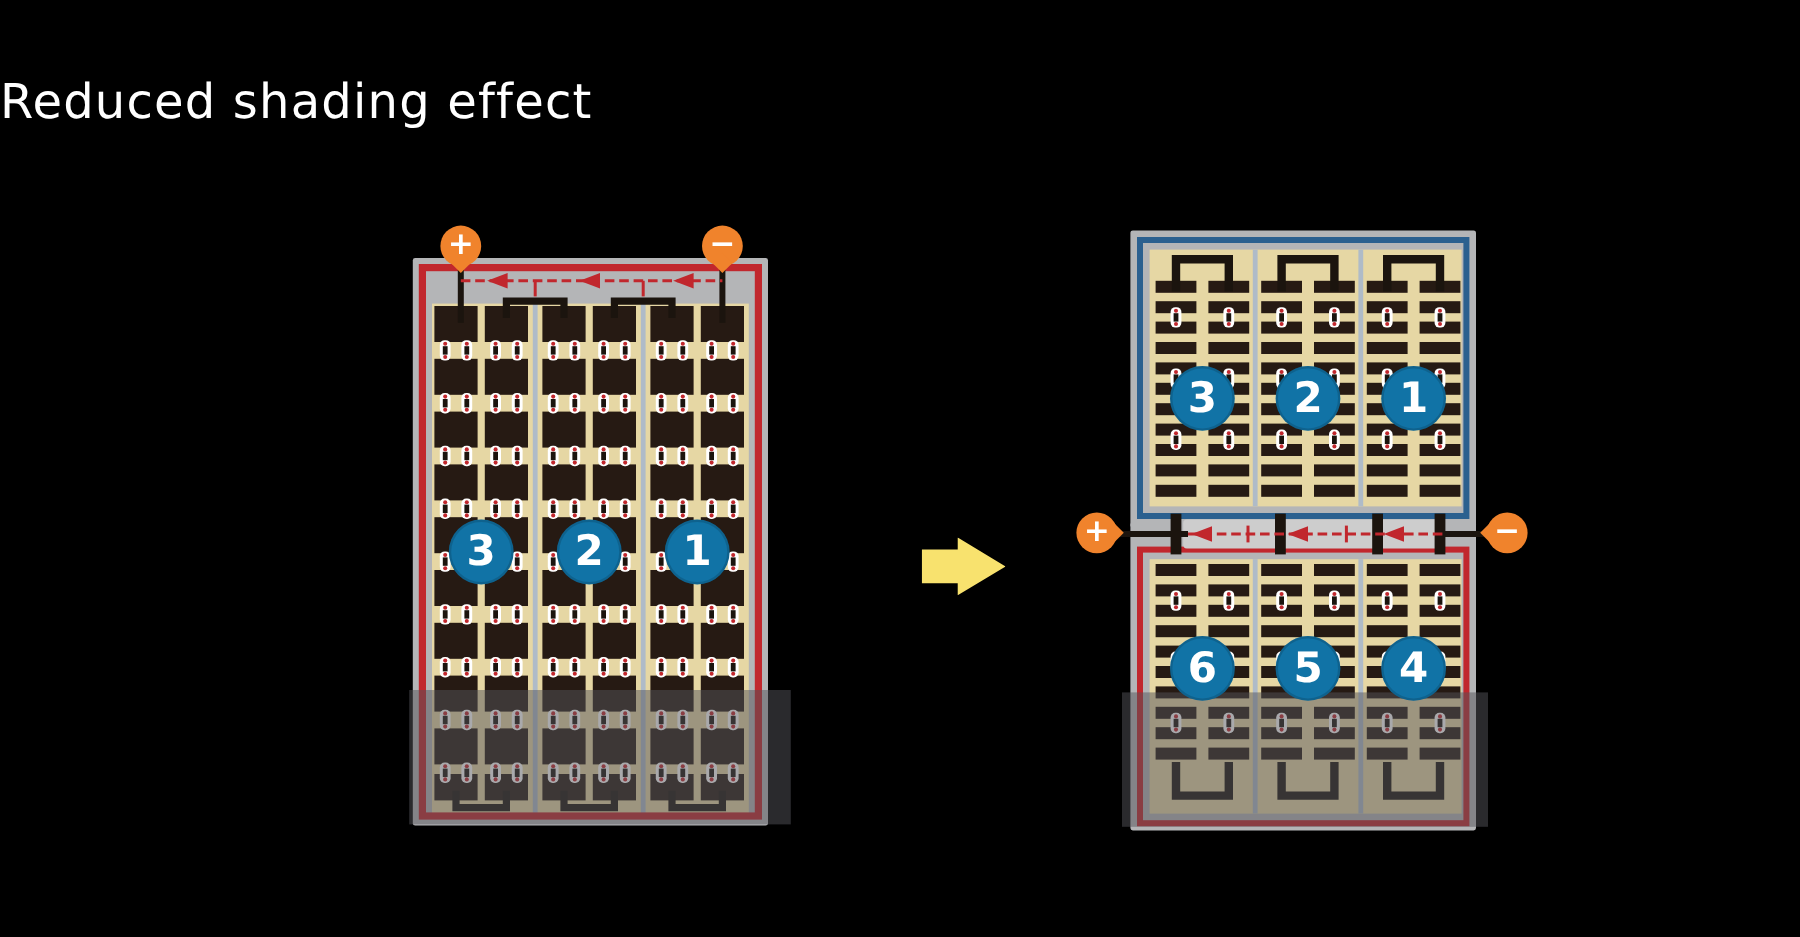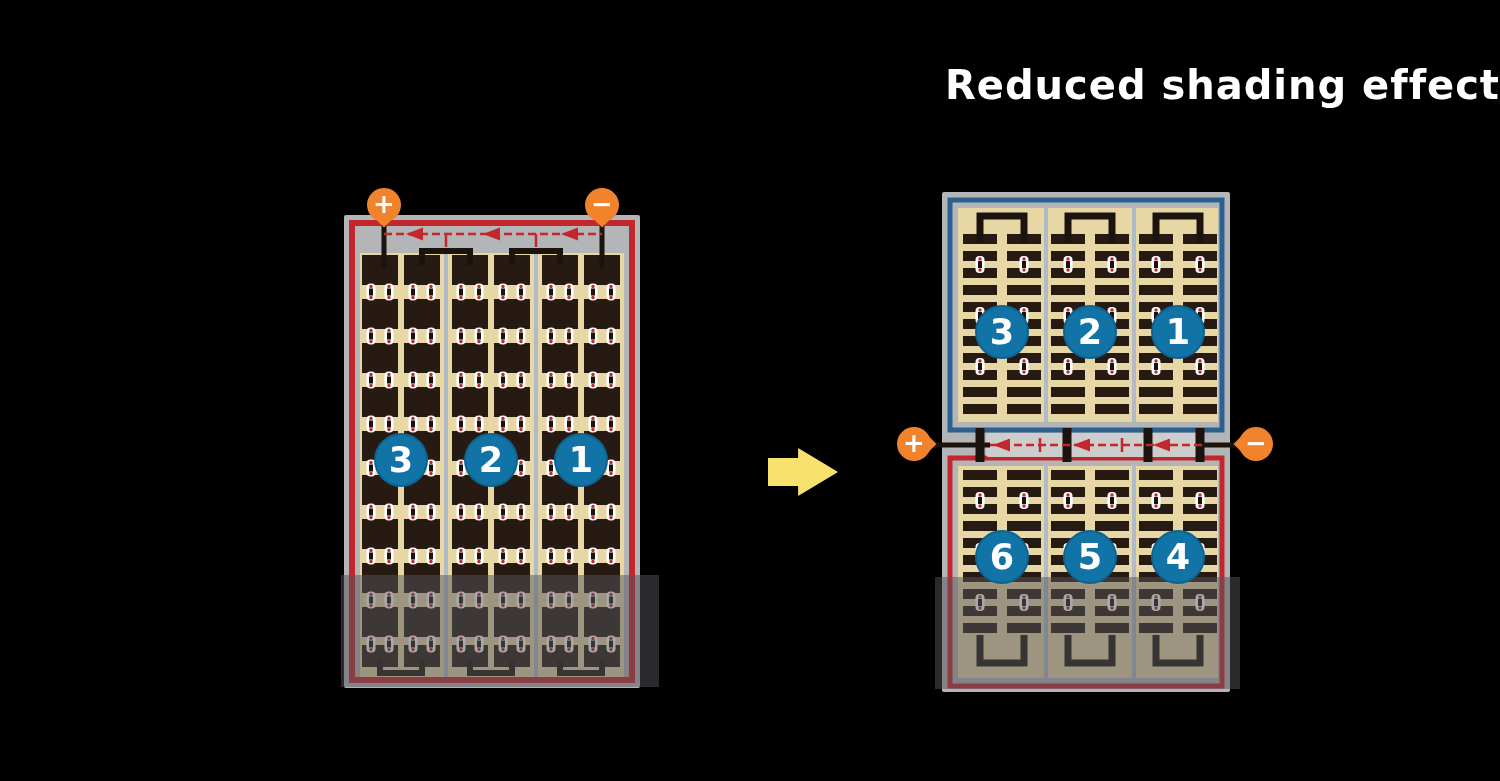--- a/index.html
+++ b/index.html
@@ -3,22 +3,22 @@
 <meta charset="utf-8">
 <style>
   html,body{margin:0;padding:0;background:#000;}
   .stage{
     position:relative;width:1500px;height:781px;overflow:hidden;
     background:var(--bg,#000);
     font-family:"DejaVu Sans","Liberation Sans",sans-serif;
   }
   .stage svg{position:absolute;}
   .title{
-    position:absolute;top:62px;left:0;width:100%;text-align:right;
-    color:var(--title,#fff);font-size:40px;font-weight:bold;letter-spacing:1px;
+    position:absolute;top:62px;left:0;width:100%;text-align:left;
+    color:var(--title,#fff);font-size:40px;font-weight:normal;letter-spacing:1px;
   }
   .badge{
     position:absolute;width:54px;height:54px;border-radius:50%;
     background:var(--badge-bg,#1173A6);color:var(--badge-text,#fff);
     display:flex;align-items:center;justify-content:center;
     font-size:35px;font-weight:bold;line-height:1;
     box-shadow:inset 0 0 0 2px rgba(0,0,0,.14);
   }
   .terminal{
     position:absolute;width:34px;height:34px;border-radius:50%;

